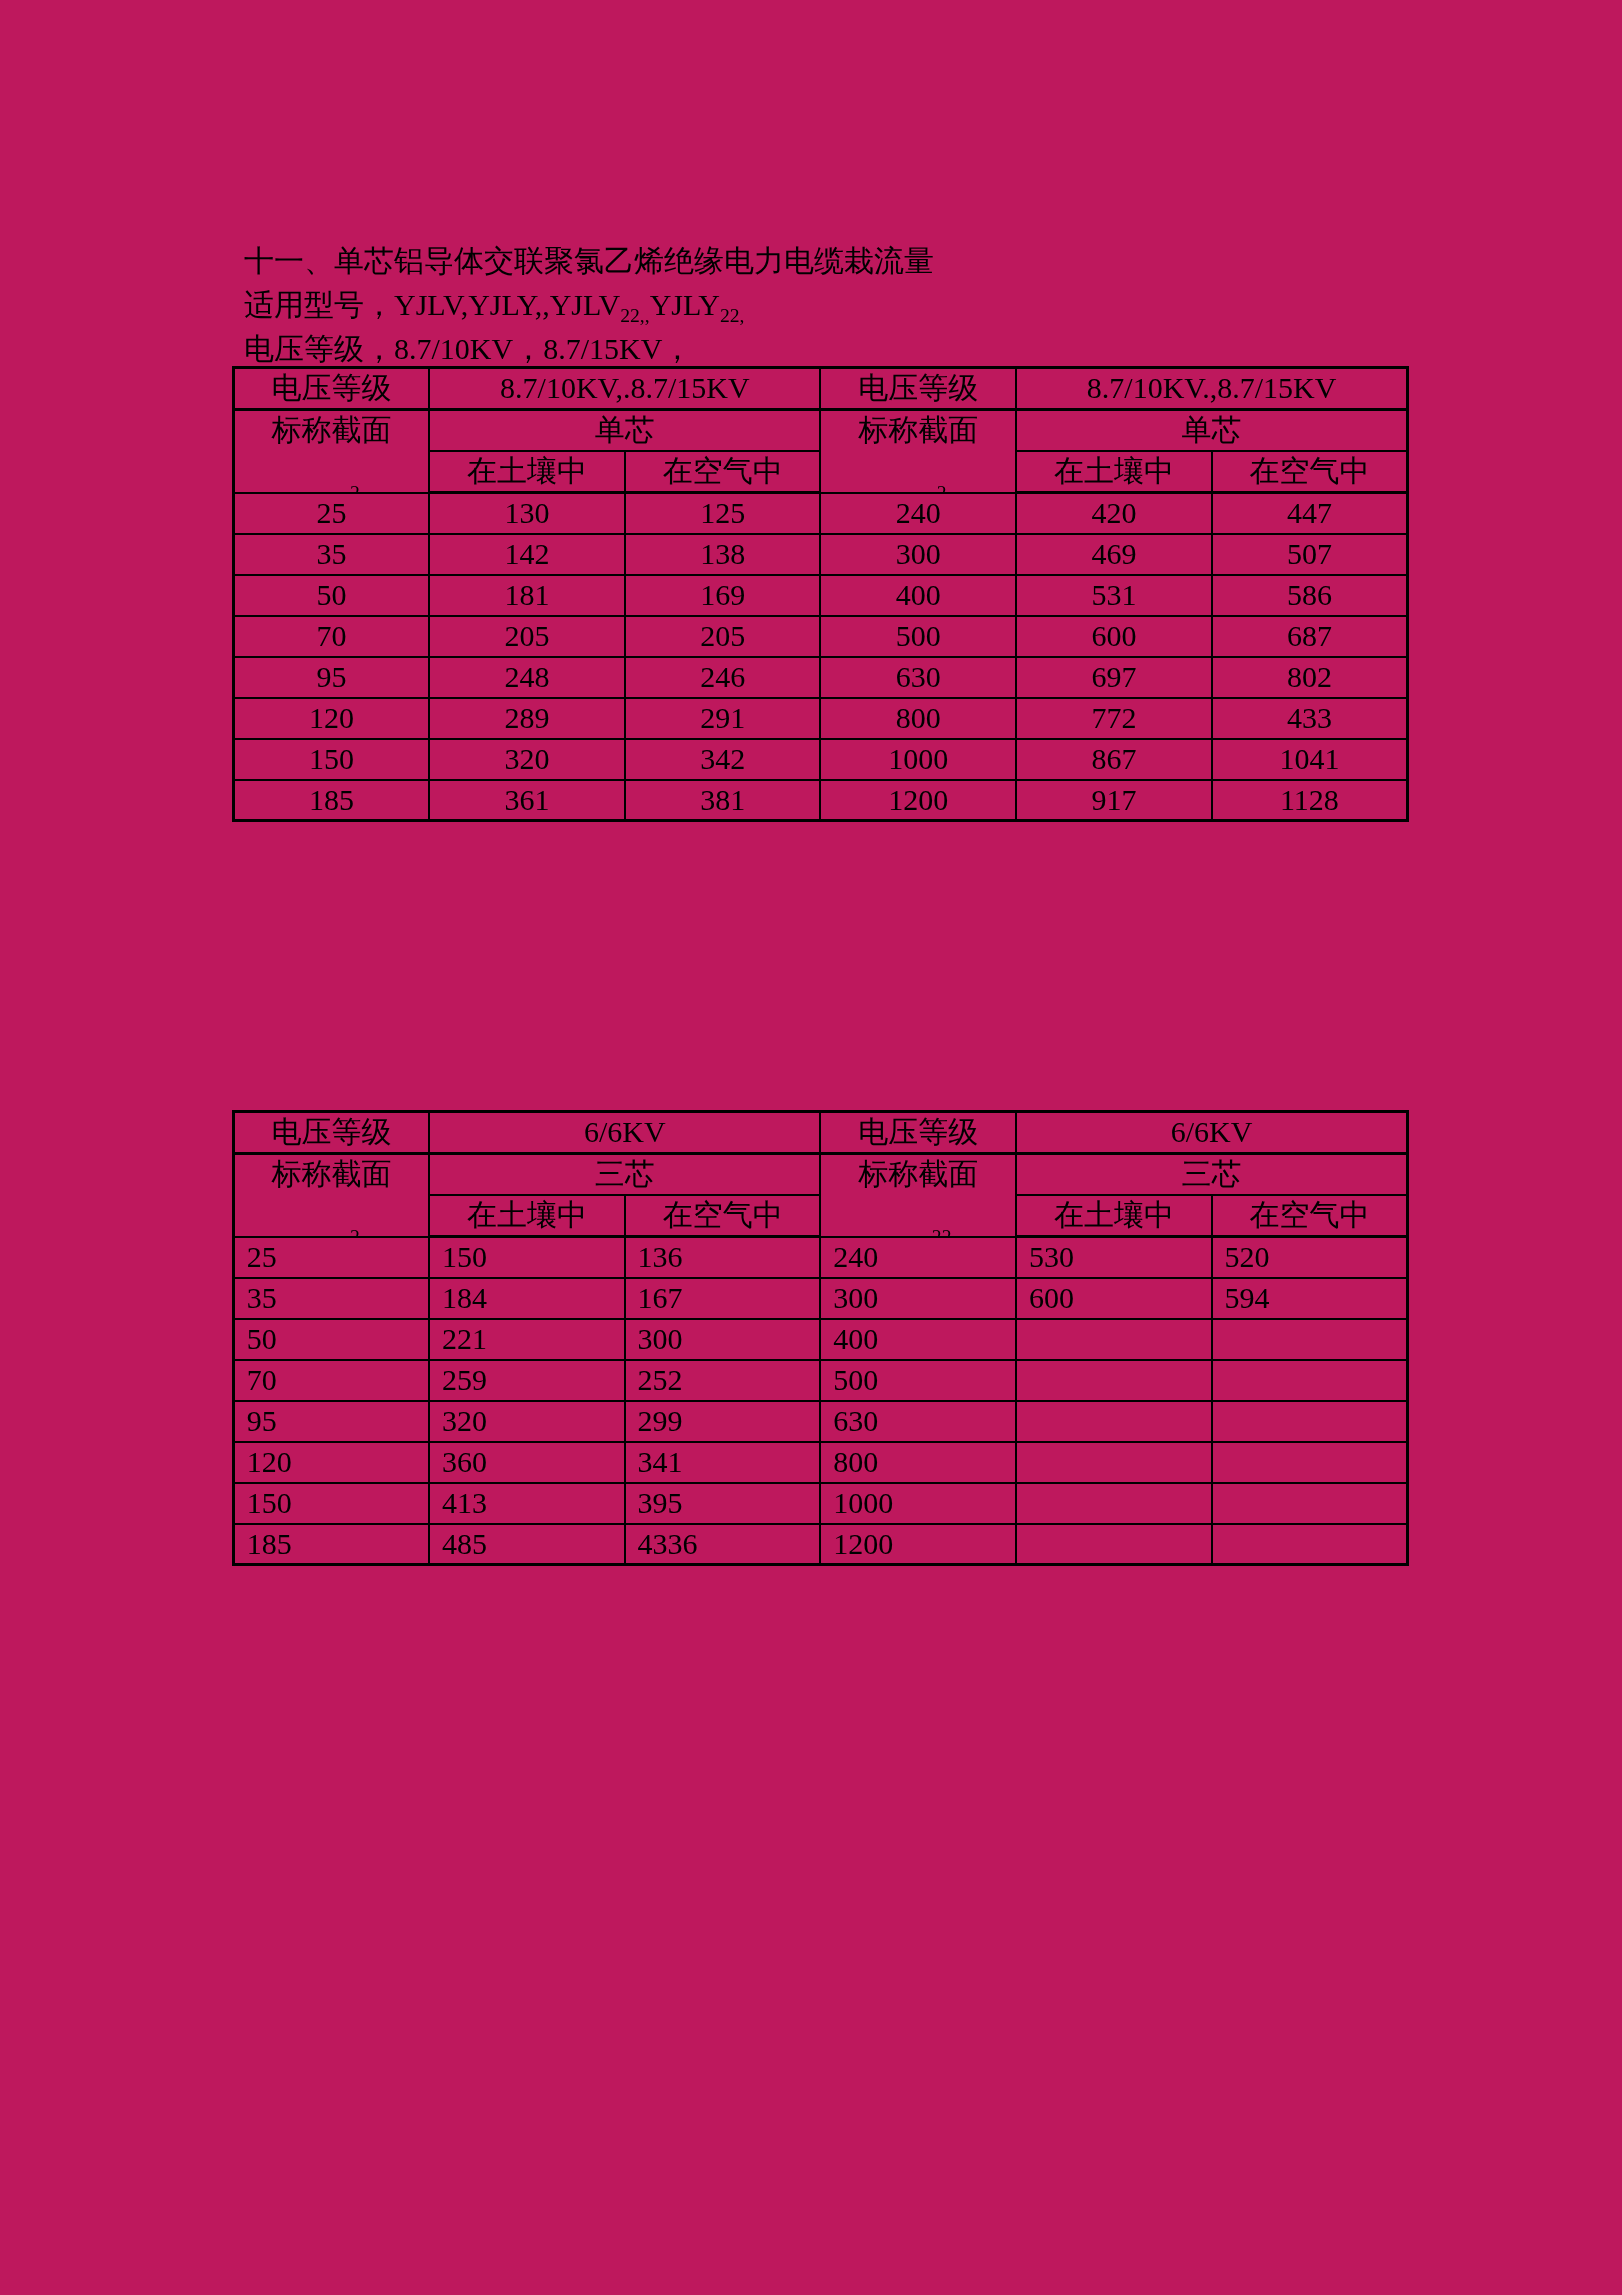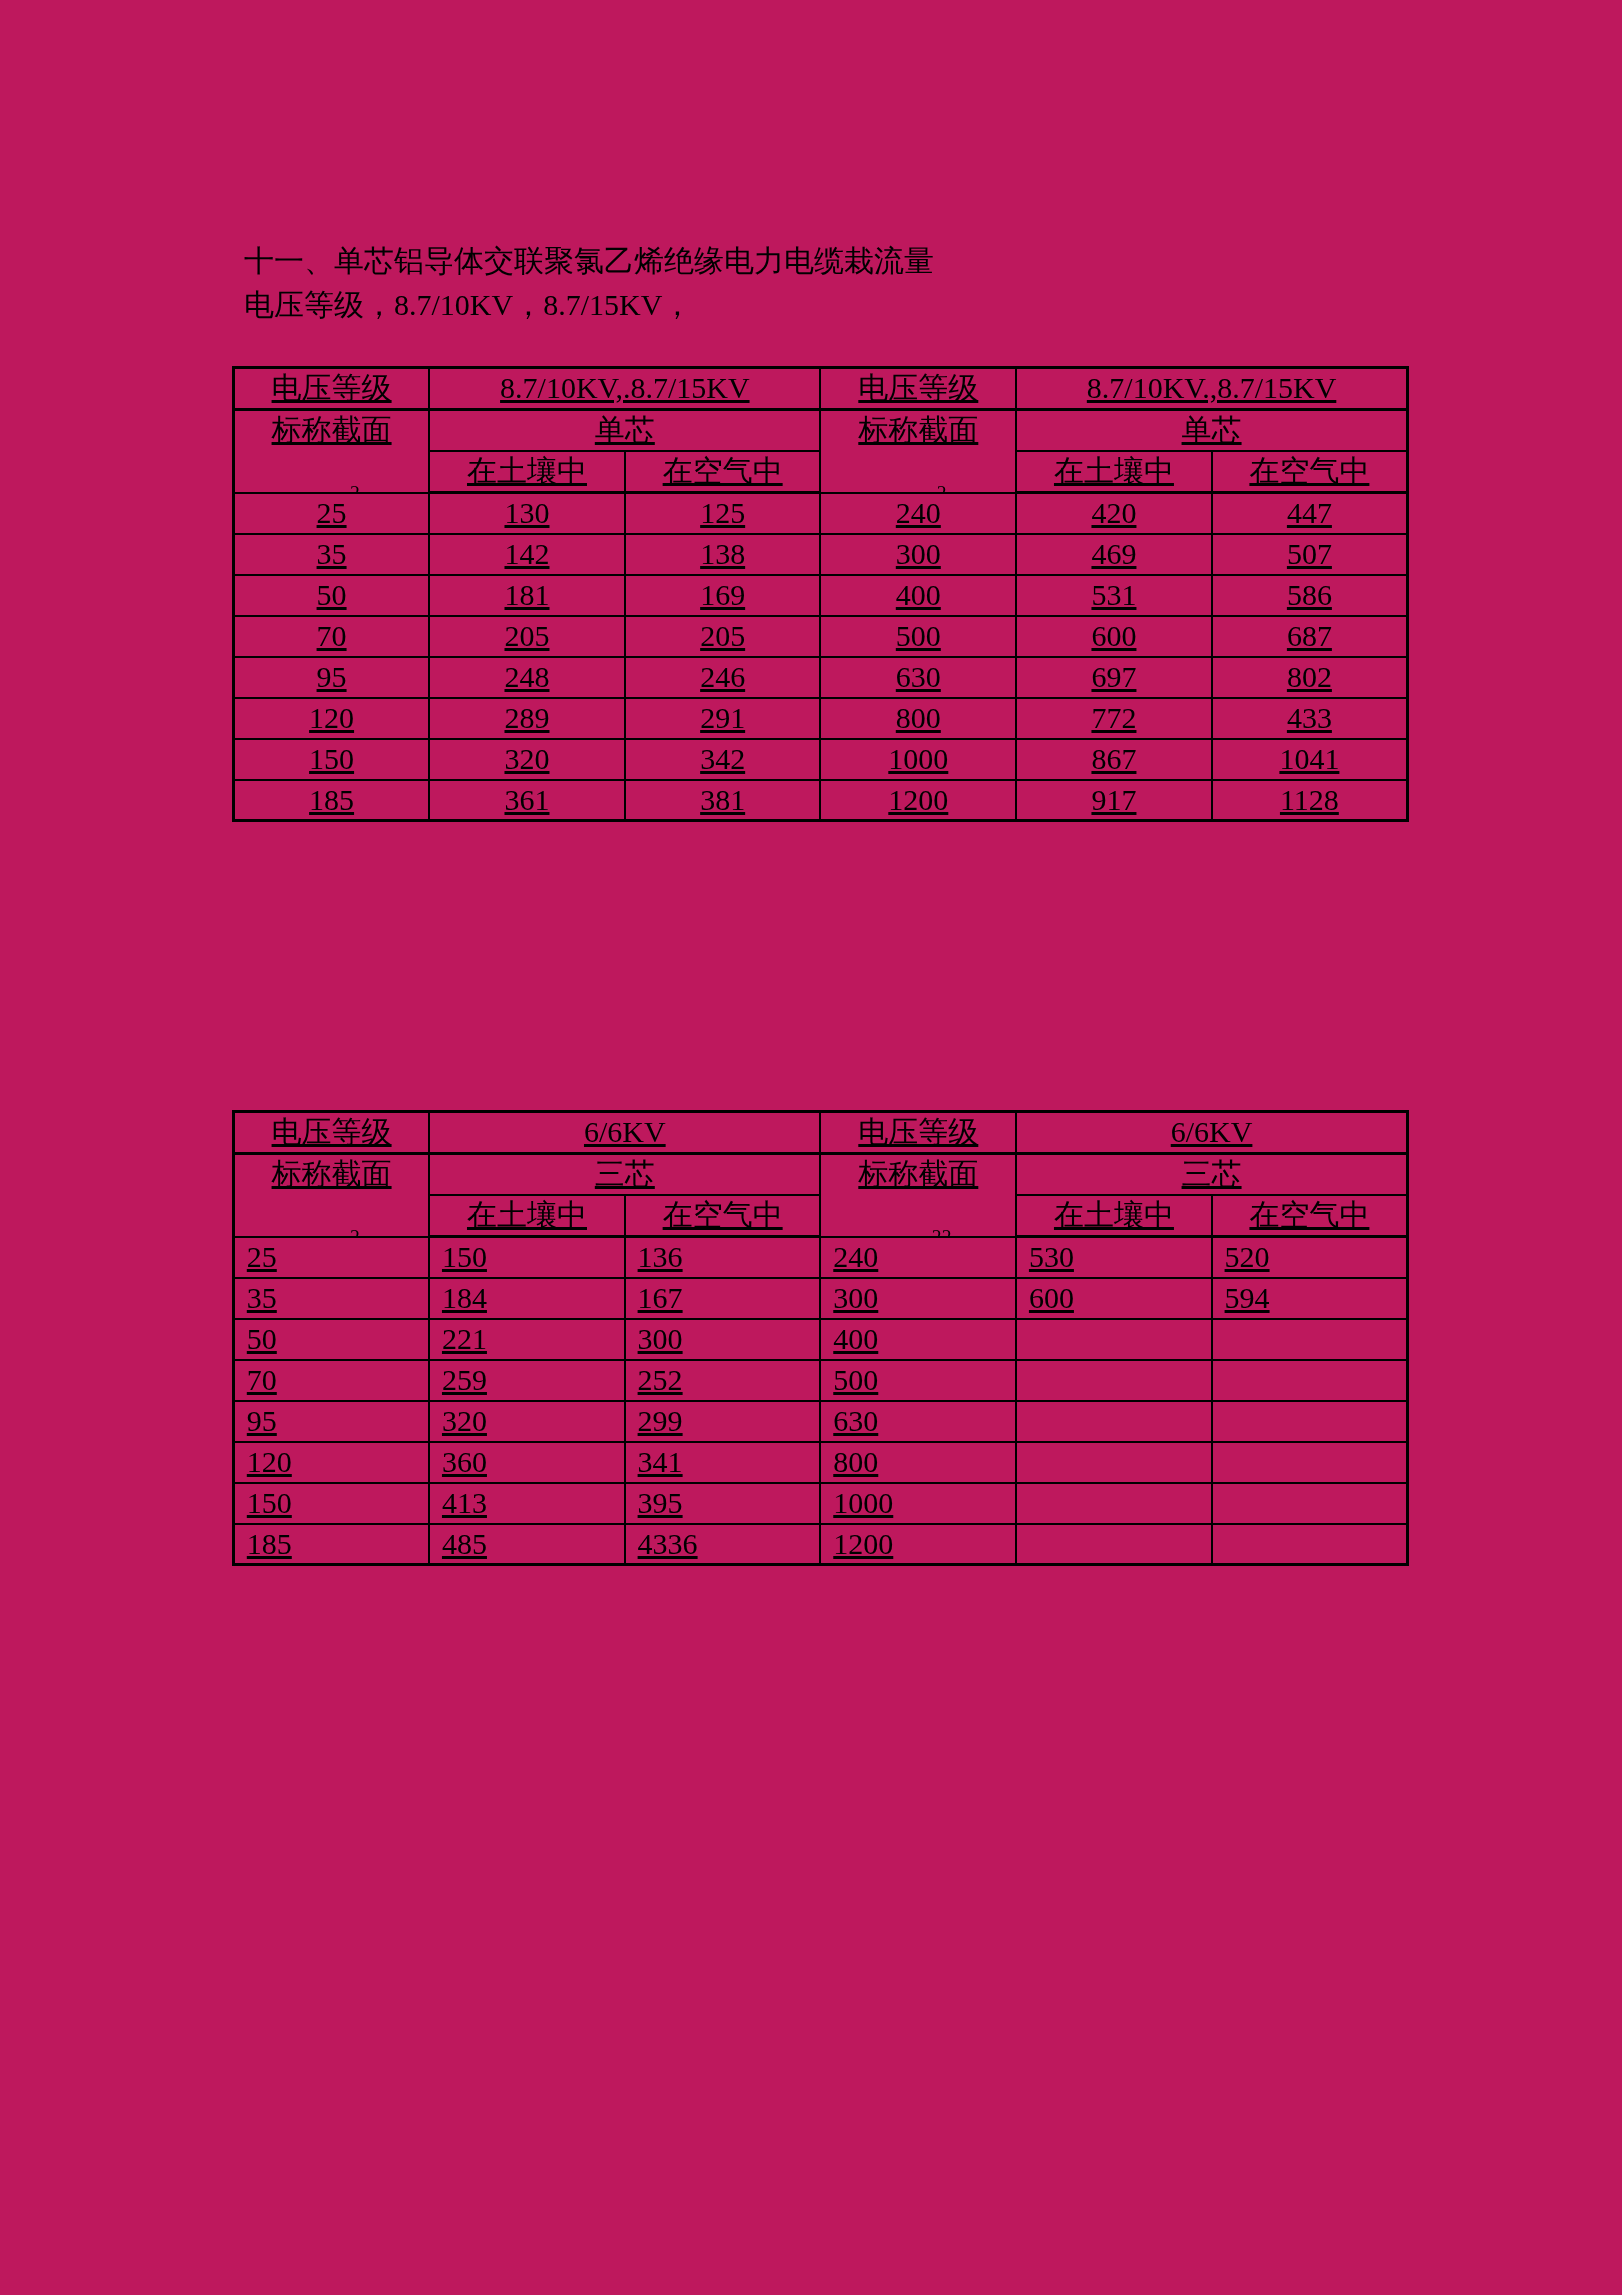--- a/index.html
+++ b/index.html
@@ -15,21 +15,20 @@
   .tline sub{font-size:19.6px;line-height:0;}
   sup{font-size:19.6px;line-height:0;}
 
   .tablewrap{position:absolute;left:232px;width:1177px;}
   table.ctable{
     width:100%;
     border-collapse:collapse;
     table-layout:fixed;
     border:3.9px solid #000;
     font-size:30px;
-    text-decoration:underline;
   }
   table.ctable td{
     border-left:2px solid #000;
     border-right:2px solid #000;
     border-top:2.6px solid #000;
     border-bottom:2.6px solid #000;
     padding:0;
     text-align:center;
     vertical-align:middle;
     line-height:1.15;
@@ -50,20 +49,21 @@
   table.leftdata td.datacell{text-align:left;padding-left:11.8px;}
   table.centerdata td.datacell{text-align:center;}
 </style>
 </head>
 <body>
 
 <div id="page">
 
   <div class="titleblock" style="top:239px;">
     <div class="tline">十一、单芯铝导体交联聚氯乙烯绝缘电力电缆栽流量</div>
+    <div class="tline"><span>适用型号，YJLV,YJLY,,YJLV</span><sub>22,,</sub><span>YJLY</span><sub>22,</sub></div>
     <div class="tline">电压等级，8.7/10KV，8.7/15KV，</div>
   </div>
 
   <div class="tablewrap" style="top:366px;">
     <table class="ctable centerdata">
       <colgroup>
         <col style="width:16.666%">
           <col style="width:16.666%">
           <col style="width:16.666%">
         <col style="width:16.666%">

